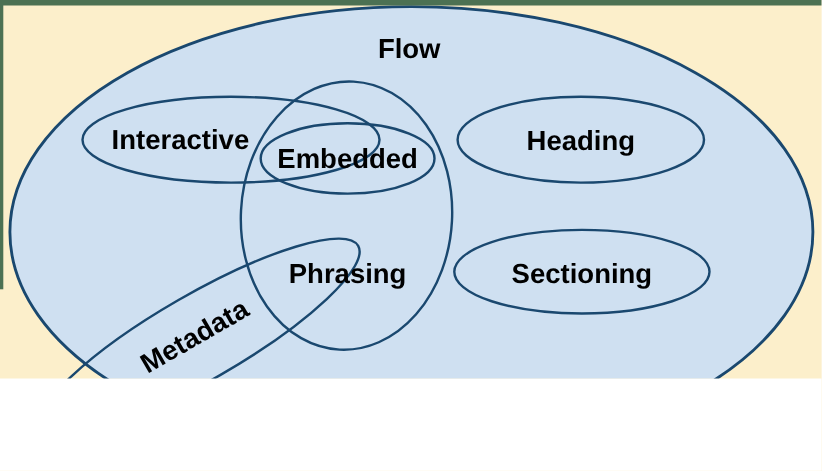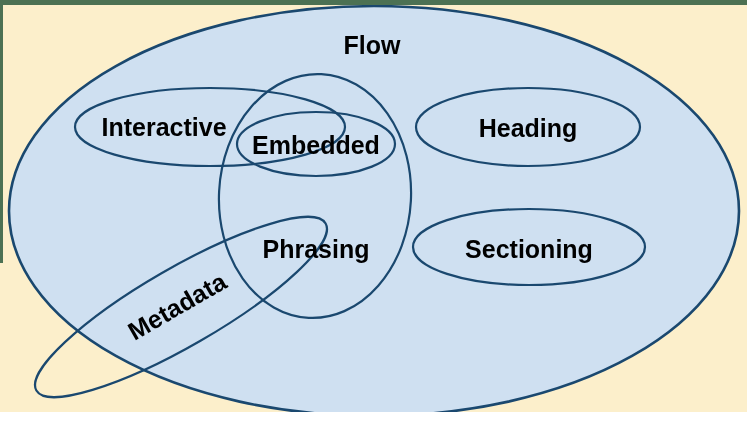--- a/index.html
+++ b/index.html
@@ -1,20 +1,20 @@
 <!DOCTYPE html>
 <html><head>
 <meta charset="utf-8">
 <style>
   html, body { margin: 0; padding: 0; }
   body { font-family: "Liberation Sans", sans-serif; }
   .stage {
     position: relative;
     width: 747px;
-    height: 412px;
+    height: 344px;
     overflow: hidden;
   }
   .stage svg { display: block; }
   .outline { fill: none; stroke-width: 2.2px; }
   .outer-shape { stroke-width: 2.6px; }
   .venn-label {
     font-family: "Liberation Sans", sans-serif;
     font-weight: bold;
     font-size: 25px;
     fill: #000000;

